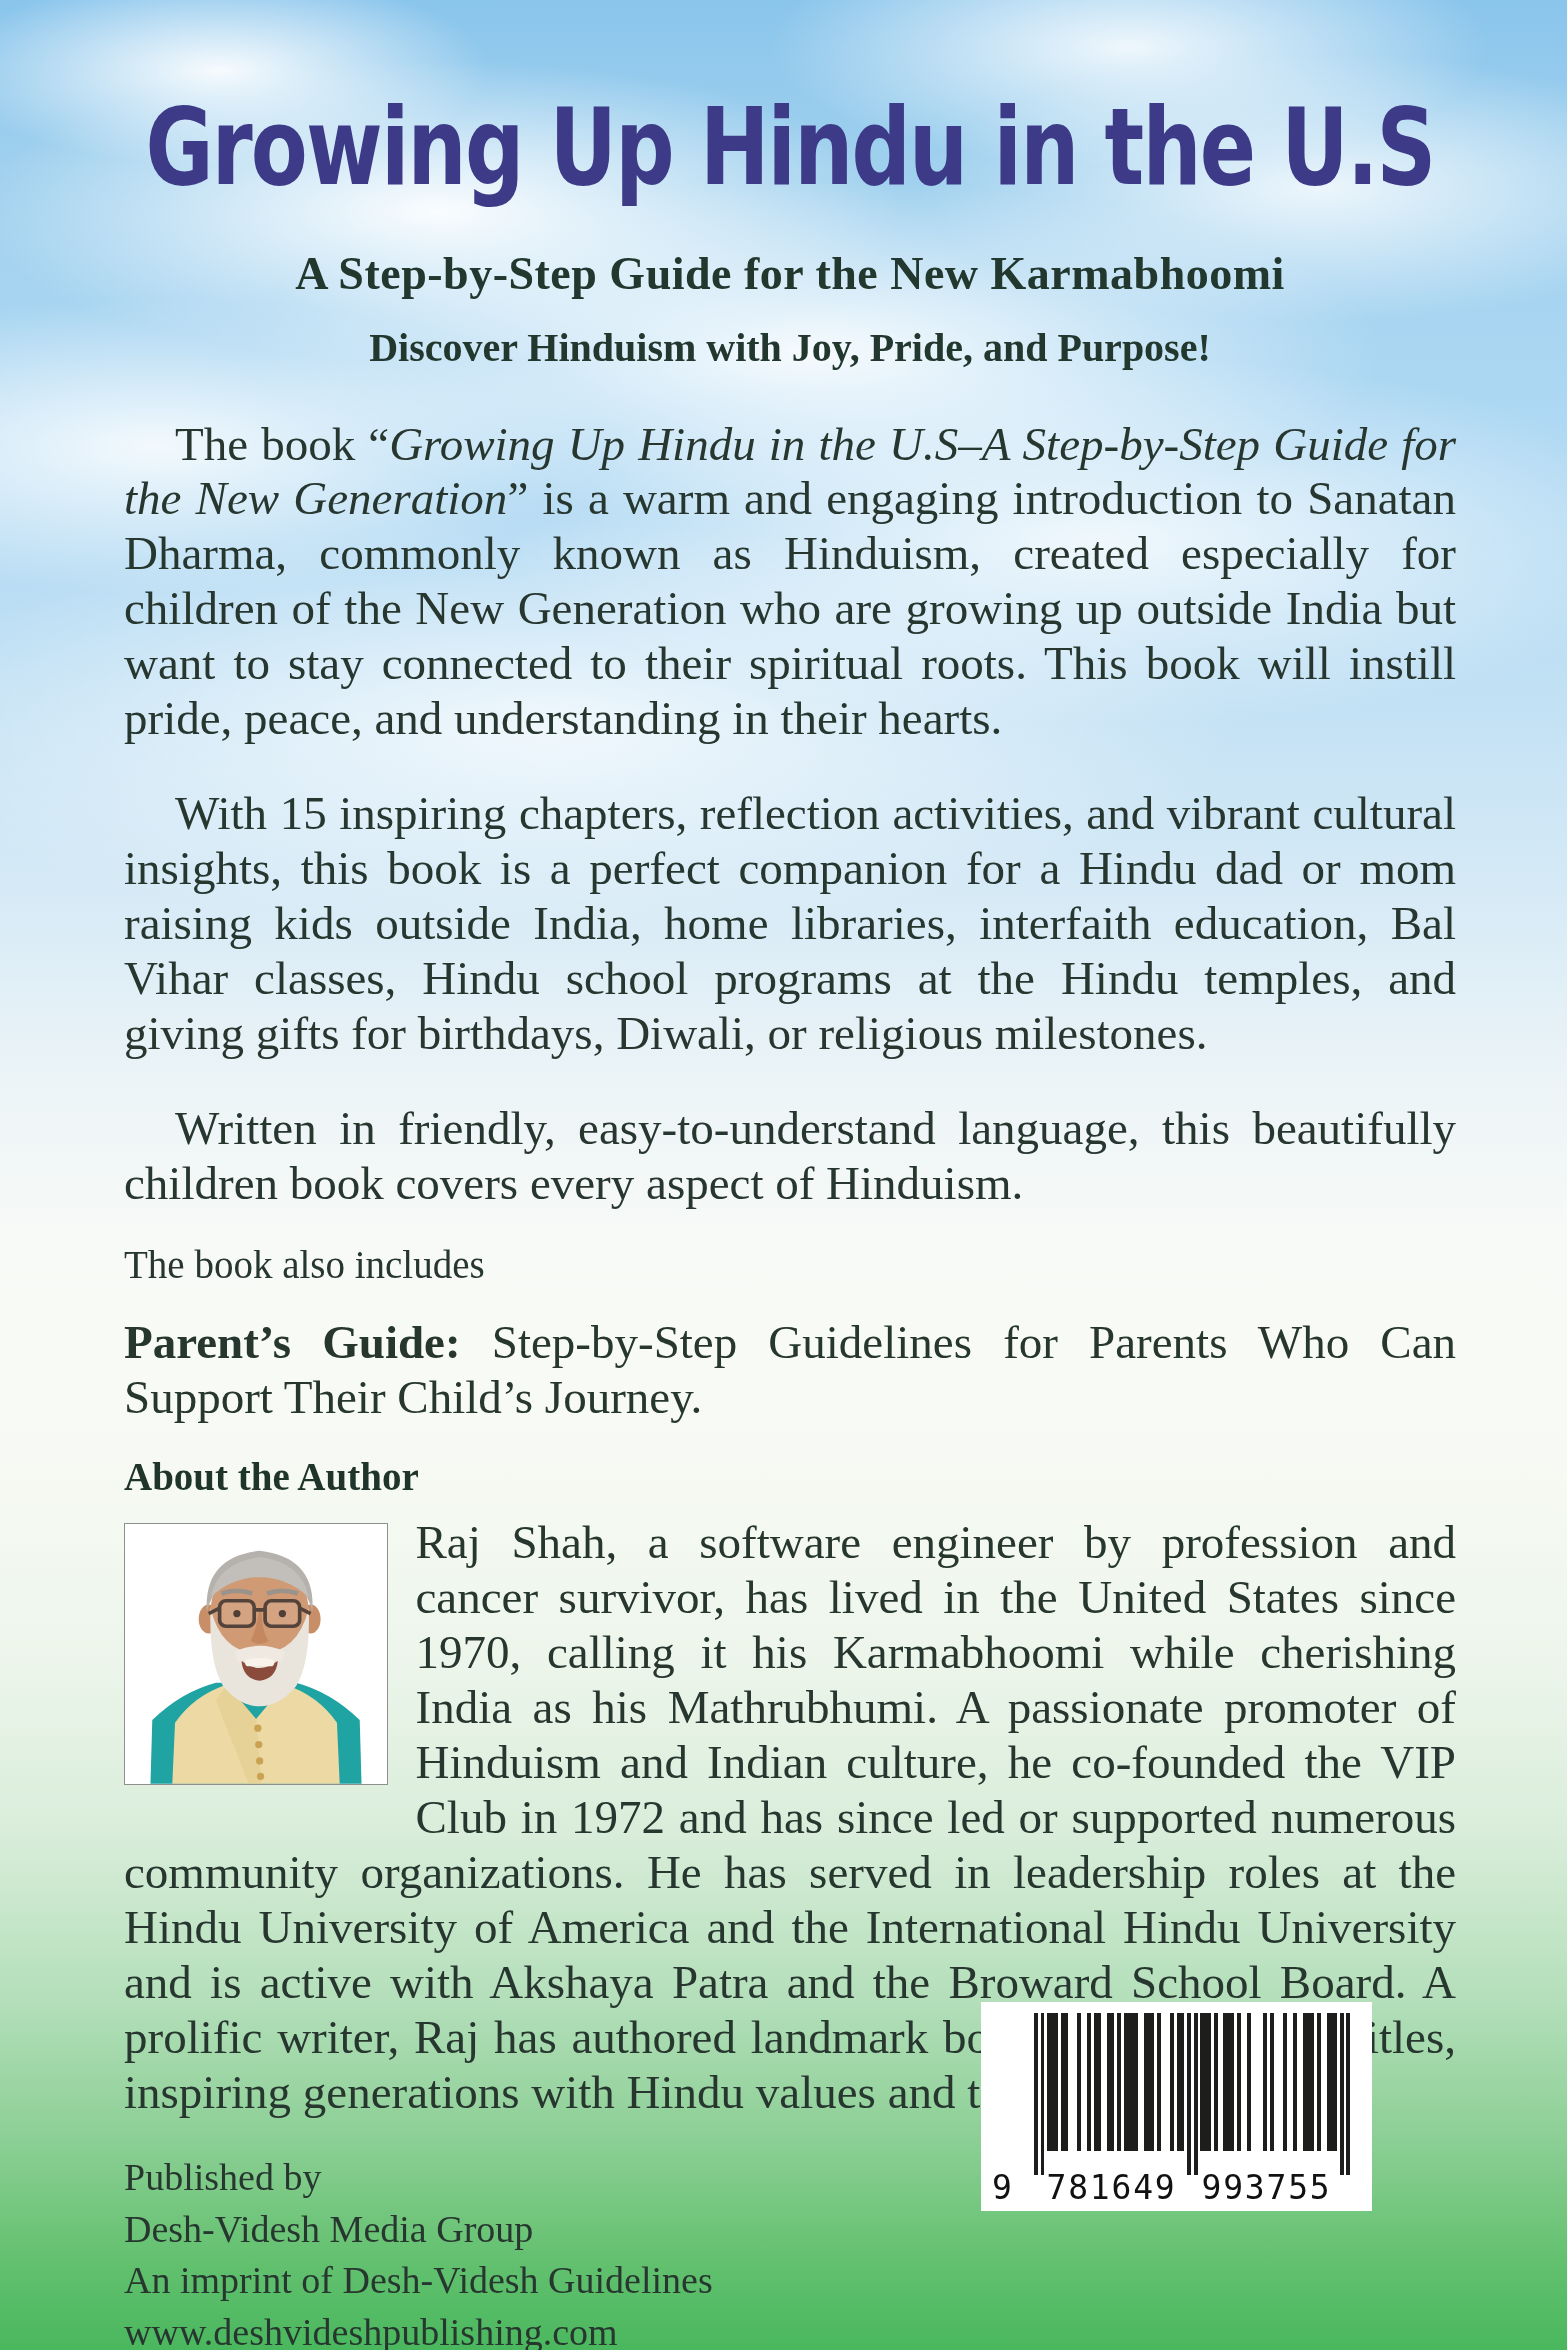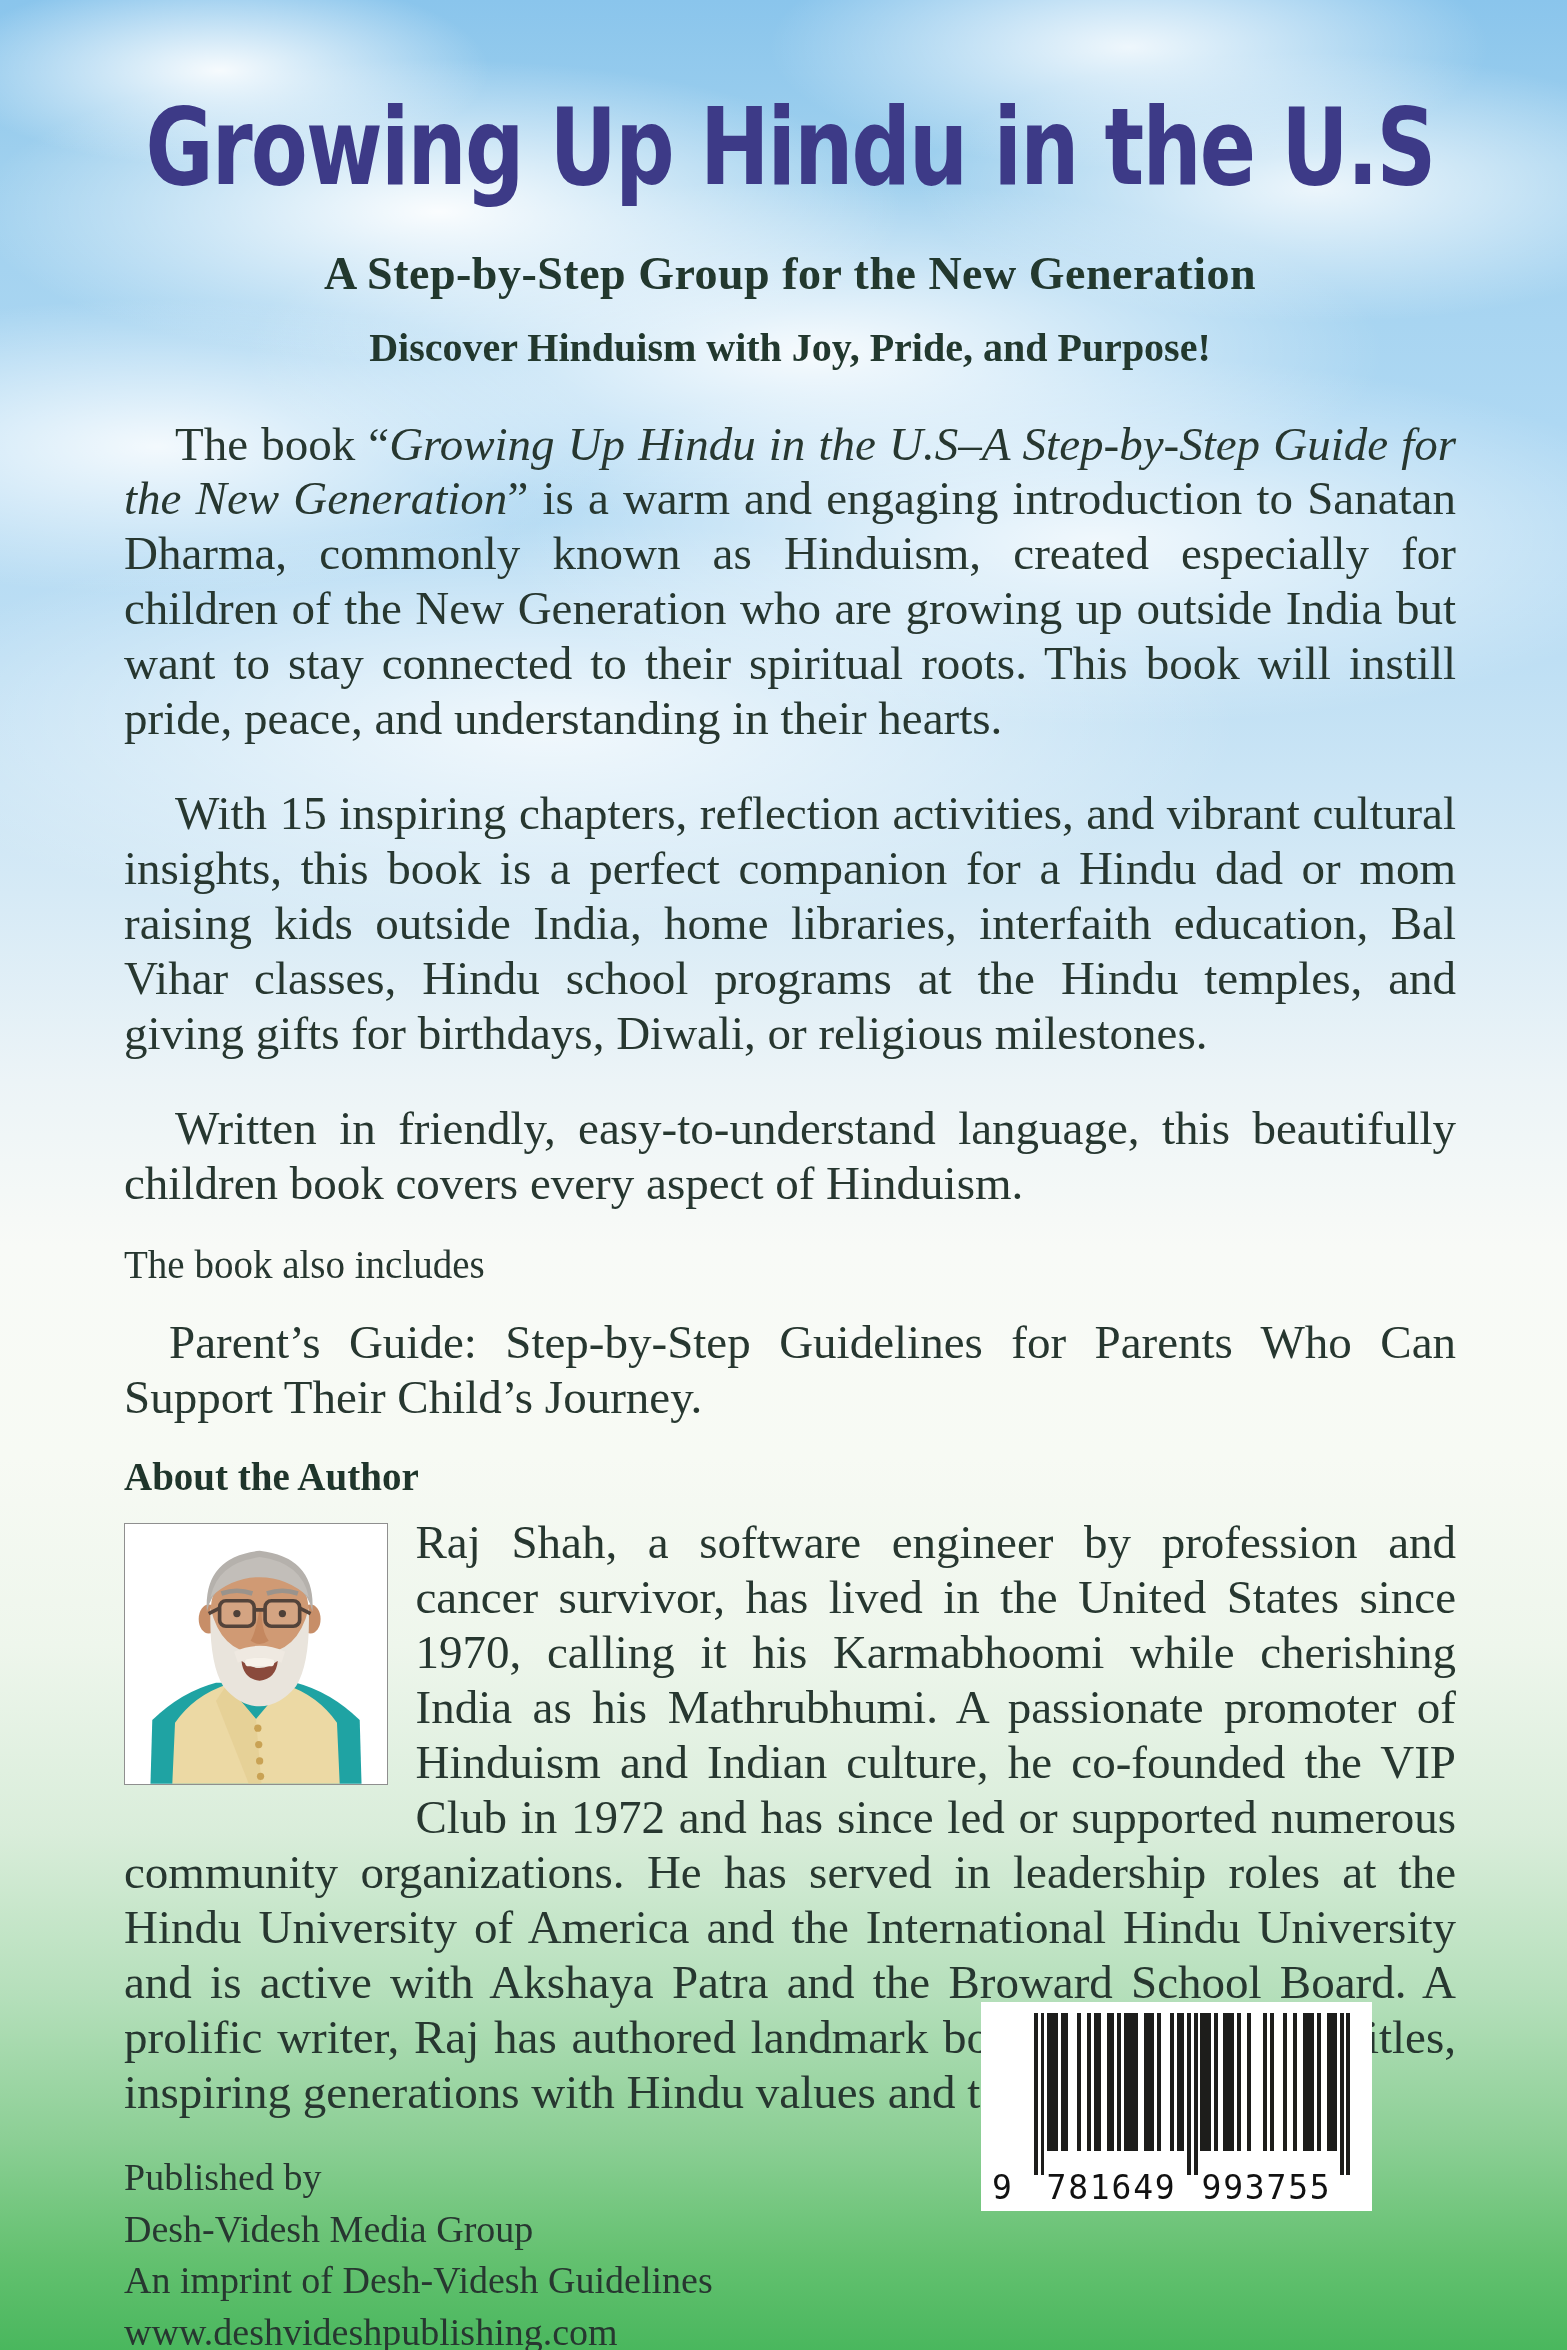--- a/index.html
+++ b/index.html
@@ -38,21 +38,21 @@
     margin-top:24px; text-align:center; font-weight:700;
     font-size:40px; color:#22382e;
   }
   .bodytext { font-size:47px; line-height:1.17; text-align:justify; }
   .para { margin-top:40px; }
   .indent { text-indent:51px; }
   .first-para { margin-top:46px; }
   .booktitle-italic { font-style:italic; }
   .plain-line { margin-top:31px; font-size:39px; }
   .guide-para { margin-top:27.5px; }
-  .guide-label { font-weight:400;margin-left:45px; }
+  .guide-label { font-weight:700; }
   .section-heading { margin-top:29px; font-size:39px; font-weight:700; color:#1f352b; }
 
   .author-block { margin-top:16.5px; }
   .author-photo {
     float:left; width:264px; height:262px; margin:7.3px 27.5px 13px 0;
     background:#fff; border:1.8px solid #8f8f8f;
   }
   .author-photo svg { display:block; width:100%; height:100%; }
   .clear { clear:both; }
 
@@ -73,21 +73,21 @@
   .bd-left  { position:absolute; left:57px;  bottom:3.7px; width:147px; text-align:center; letter-spacing:1.8px; }
   .bd-right { position:absolute; left:212px; bottom:3.7px; width:147px; text-align:center; letter-spacing:1.8px; }
 </style>
 </head>
 <body>
 
 <div class="page">
   <div class="content">
 
     <div class="title">Growing Up Hindu in the U.S</div>
-    <div class="subtitle">A Step-by-Step Group for the New Generation</div>
+    <div class="subtitle">A Step-by-Step Guide for the New Karmabhoomi</div>
     <div class="tagline">Discover Hinduism with Joy, Pride, and Purpose!</div>
 
     <p class="bodytext para indent first-para"><span>The book “</span><span class="booktitle-italic">Growing Up Hindu in the U.S–A Step-by-Step Guide for the New Generation</span><span>” is a warm and engaging introduction to Sanatan Dharma, commonly known as Hinduism, created especially for children of the New Generation who are growing up outside India but want to stay connected to their spiritual roots. This book will instill pride, peace, and understanding in their hearts.</span></p>
 
     <p class="bodytext para indent">With 15 inspiring chapters, reflection activities, and vibrant cultural insights, this book is a perfect companion for a Hindu dad or mom raising kids outside India, home libraries, interfaith education, Bal Vihar classes, Hindu school programs at the Hindu temples, and giving gifts for birthdays, Diwali, or religious milestones.</p>
 
     <p class="bodytext para indent">Written in friendly, easy-to-understand language, this beautifully children book covers every aspect of Hinduism.</p>
 
     <div class="plain-line">The book also includes</div>
 

